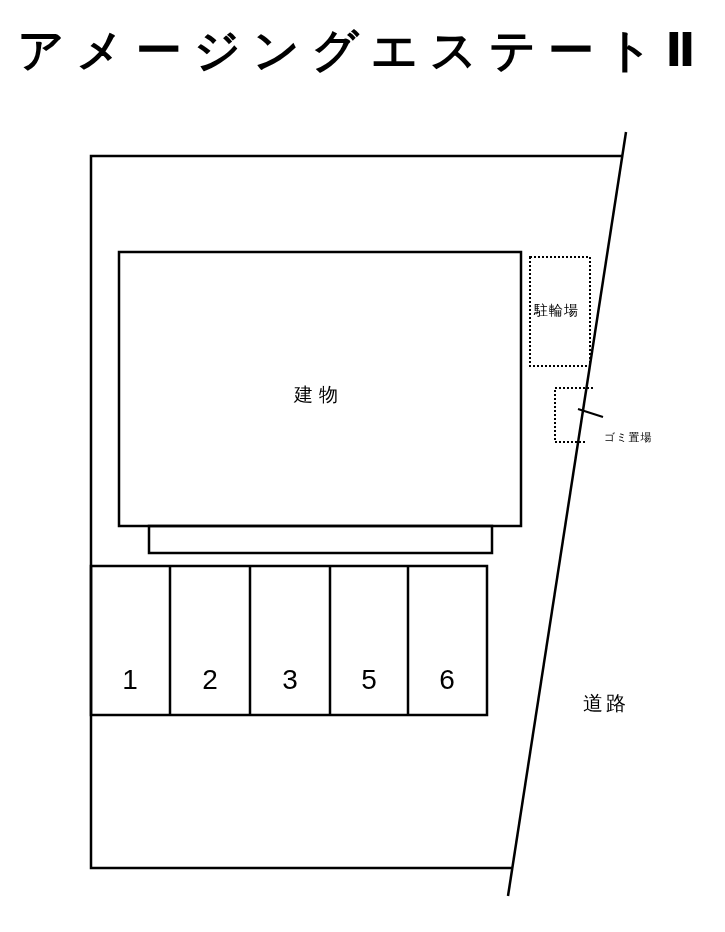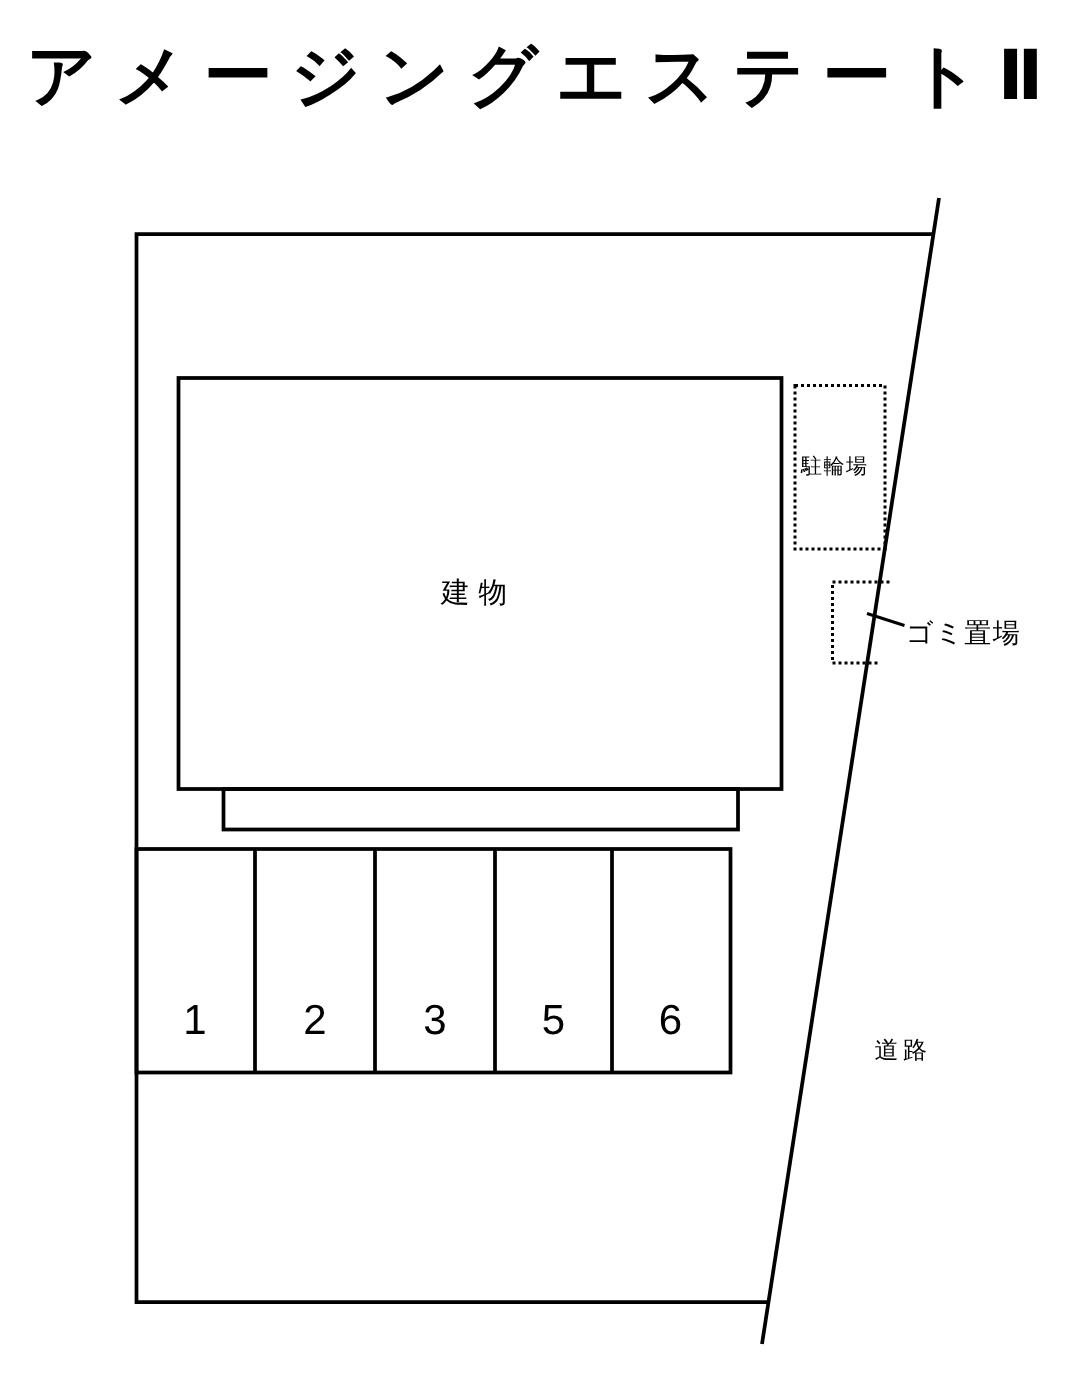--- a/index.html
+++ b/index.html
@@ -48,28 +48,28 @@
       letter-spacing: 6px;
     }
     .lbl-bike {
       left: 534px;
       top: 302px;
       font-size: 14px;
       letter-spacing: 1px;
     }
     .lbl-garbage {
       left: 604px;
-      top: 410px;
-      font-size: 18px;
+      top: 430px;
+      font-size: 11px;
       letter-spacing: 1px;
     }
     .lbl-road {
       left: 583px;
       top: 690px;
-      font-size: 16px;
+      font-size: 20px;
       letter-spacing: 3px;
     }
     .slot-num {
       position: absolute;
       top: 664px;
       width: 40px;
       text-align: center;
       font-size: 28px;
       color: #000000;
       font-family: "Liberation Sans", sans-serif;

